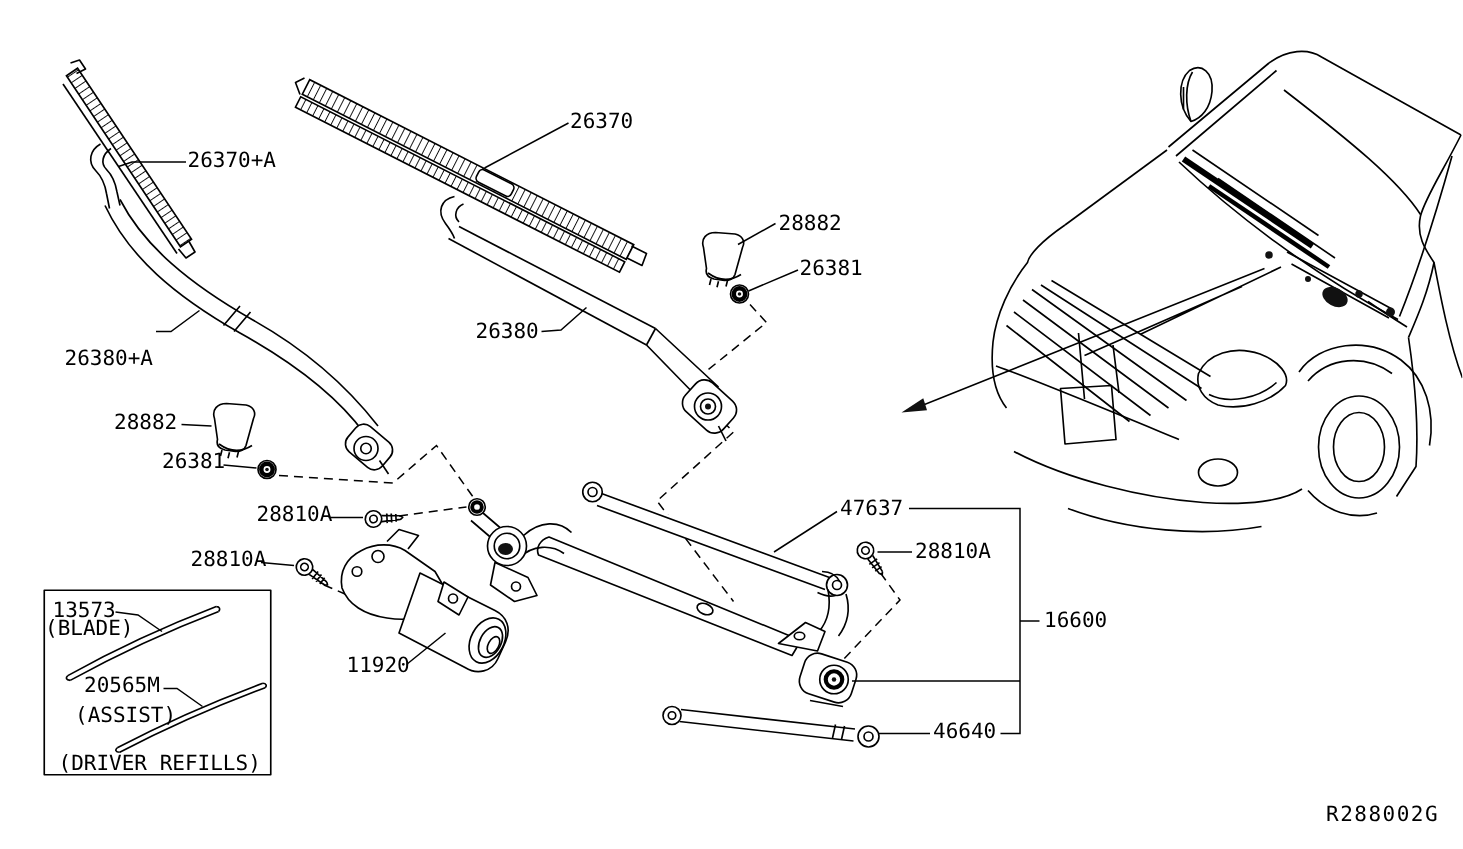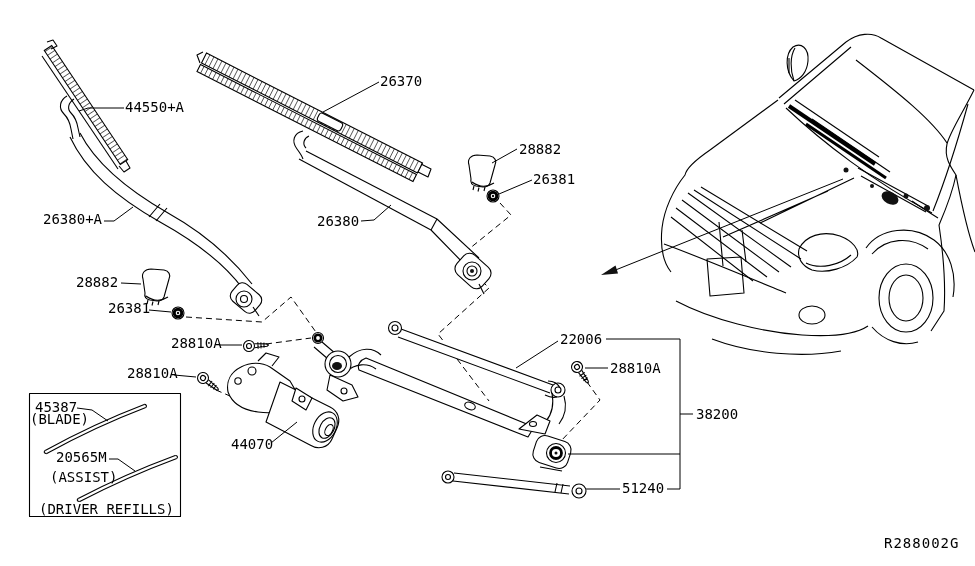--- a/index.html
+++ b/index.html
@@ -256,37 +256,37 @@
 
   <g>
     <rect class="ln" x="29.5" y="393.5" width="151" height="123"></rect>
     <path class="ln" d="M46.8,453.6 Q95,427 145.8,407.6 M45.2,450.4 Q93,424 144.2,404.4"></path>
     <path class="ln" d="M45.2,450.4 C43.6,451.8 43.9,453.4 46.8,453.6 M144.2,404.4 C146.6,404.4 147,406.2 145.8,407.6"></path>
     <path class="ln" d="M79.8,501.5 Q127,477 176.8,458.5 M78.2,498.5 Q125,474 175.2,455.5"></path>
     <path class="ln" d="M78.2,498.5 C76.6,499.9 76.9,501.4 79.8,501.5 M175.2,455.5 C177.6,455.5 178,457.2 176.8,458.5"></path>
   </g>
 </svg>
 
-<div class="plabel" style="left:125px;top:100px">44550+A</div>
+<div class="plabel" style="left:125px;top:100px">26370+A</div>
 <div class="plabel" style="left:380px;top:74px">26370</div>
 <div class="plabel" style="left:519px;top:142px">28882</div>
 <div class="plabel" style="left:533px;top:172px">26381</div>
-<div class="plabel" style="left:43px;top:212px">26380+A</div>
+<div class="plabel" style="left:43px;top:232px">26380+A</div>
 <div class="plabel" style="left:317px;top:214px">26380</div>
 <div class="plabel" style="left:76px;top:275px">28882</div>
 <div class="plabel" style="left:108px;top:301px">26381</div>
 <div class="plabel" style="left:171px;top:336px">28810A</div>
 <div class="plabel" style="left:127px;top:366px">28810A</div>
-<div class="plabel" style="left:231px;top:437px">44070</div>
-<div class="plabel" style="left:560px;top:332px">22006</div>
+<div class="plabel" style="left:231px;top:437px">11920</div>
+<div class="plabel" style="left:560px;top:332px">47637</div>
 <div class="plabel" style="left:610px;top:361px">28810A</div>
-<div class="plabel" style="left:696px;top:407px">38200</div>
-<div class="plabel" style="left:622px;top:481px">51240</div>
-
-<div class="plabel" style="left:35px;top:400px">45387</div>
+<div class="plabel" style="left:696px;top:407px">16600</div>
+<div class="plabel" style="left:622px;top:481px">46640</div>
+
+<div class="plabel" style="left:35px;top:400px">13573</div>
 <div class="plabel" style="left:30px;top:412px">(BLADE)</div>
 <div class="plabel" style="left:56px;top:450px">20565M</div>
 <div class="plabel" style="left:50px;top:470px">(ASSIST)</div>
 <div class="plabel" style="left:39px;top:502px">(DRIVER REFILLS)</div>
 
 <div class="pcode" style="left:884px;top:506px">R288002G</div>
 
 </div>
 
 </body></html>

